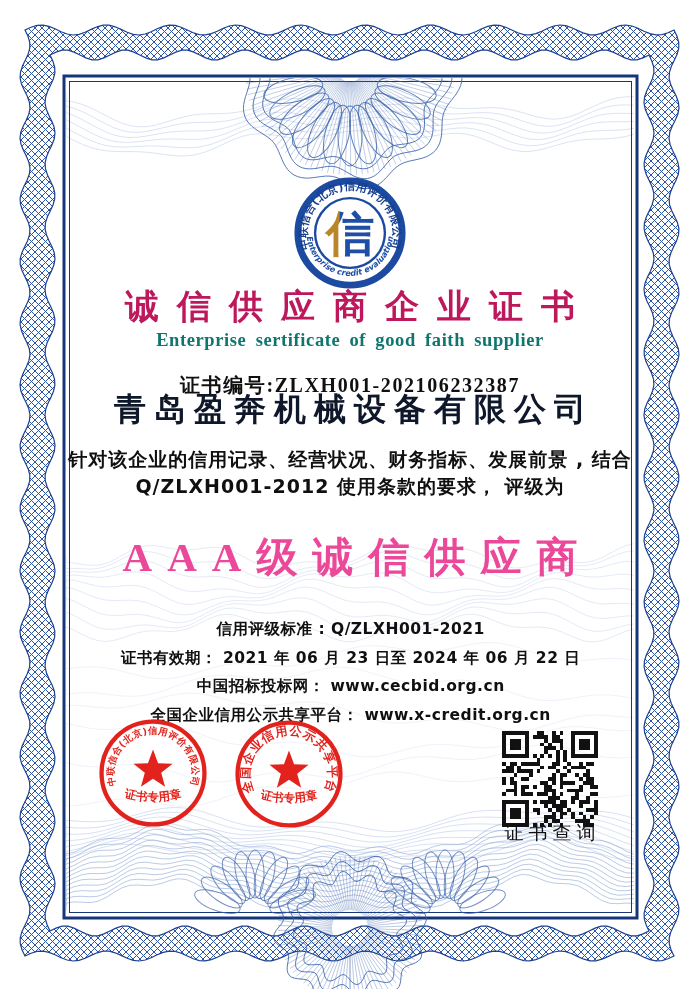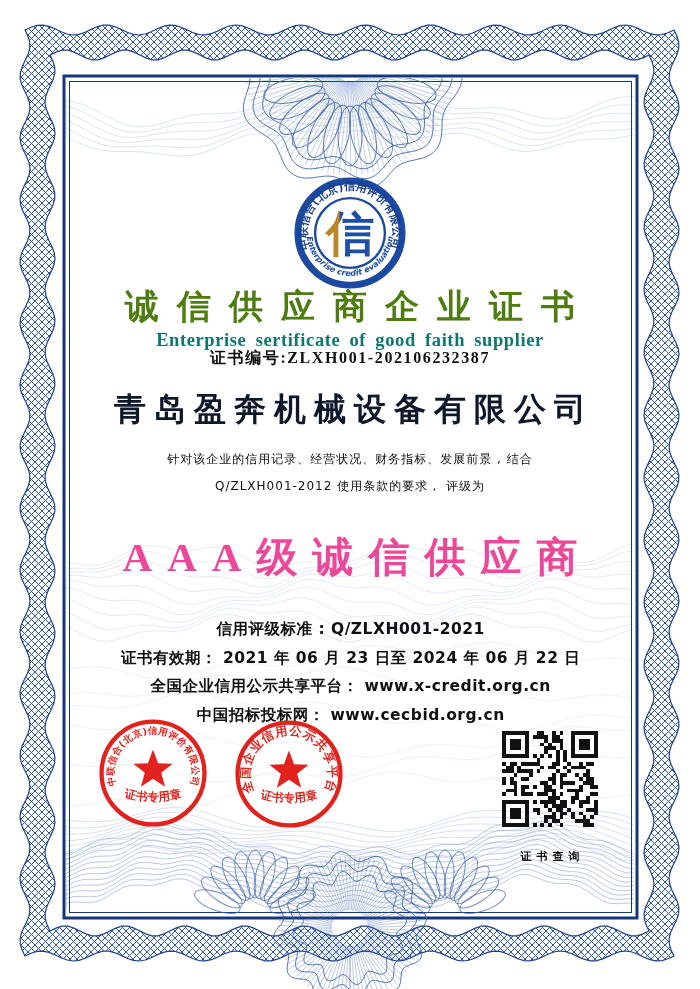--- a/index.html
+++ b/index.html
@@ -3,37 +3,37 @@
 <meta charset="utf-8">
 <style>
   html,body{margin:0;padding:0;background:#ffffff;}
   .cert{position:relative;width:700px;height:989px;background:#ffffff;overflow:hidden;
         font-family:"DejaVu Sans","Liberation Sans",sans-serif;color:#101010;}
   .cert *{box-sizing:border-box;}
   #deco{position:absolute;left:0;top:0;}
   .abs{position:absolute;left:0;right:0;text-align:center;}
   .logo{position:absolute;left:291px;top:174px;width:118px;height:118px;}
   .title{top:284px;font-family:Liberation Sans, sans-serif;font-weight:900;
-         font-size:34px;letter-spacing:18px;text-indent:18px;color:#4d7c0f;}
+         font-size:34px;letter-spacing:18px;text-indent:18px;color:#be185d;}
   .subtitle{top:330px;font-family:"Liberation Serif","DejaVu Serif",serif;font-weight:700;
             font-size:18.5px;letter-spacing:.6px;word-spacing:4px;color:#0f766e;}
-  .certno{top:348px;font-family:"Liberation Serif","DejaVu Serif",serif;font-weight:700;
-          font-size:16px;letter-spacing:1.6px;}
+  .certno{top:372px;font-family:"Liberation Serif","DejaVu Serif",serif;font-weight:700;
+          font-size:20px;letter-spacing:1.6px;}
   .company{top:388px;font-weight:900;font-size:32px;letter-spacing:8px;text-indent:8px;color:#0f172a;}
-  .para{top:446px;font-weight:400;font-size:12px;line-height:27px;letter-spacing:1px;}
+  .para{top:446px;font-weight:700;font-size:19px;line-height:27px;letter-spacing:1px;}
   .rating{top:530px;font-family:"Liberation Serif","DejaVu Serif",serif;font-weight:900;
           font-size:41px;letter-spacing:15px;text-indent:15px;color:#ec4899;}
   .info{position:absolute;left:104px;top:615px;text-align:center;font-weight:700;
         font-size:15.5px;line-height:28.5px;letter-spacing:.5px;margin-left:17px;}
   .stamp{position:absolute;width:116px;height:116px;}
   .stamp1{left:95px;top:715px;}
   .stamp2{left:231px;top:716px;}
   .qr{position:absolute;left:502px;top:731px;width:96px;height:96px;shape-rendering:crispEdges;}
-  .qrlabel{position:absolute;left:484px;top:849px;width:132px;text-align:center;
-           font-weight:700;font-size:11px;letter-spacing:5px;text-indent:5px;}
+  .qrlabel{position:absolute;left:484px;top:820px;width:132px;text-align:center;
+           font-weight:400;font-size:19px;letter-spacing:5px;text-indent:5px;}
   .agency{top:845px;font-weight:700;font-size:15.5px;letter-spacing:1px;}
   svg text{font-family:"DejaVu Sans","Liberation Sans",sans-serif;}
 </style>
 </head>
 <body>
 
 <div class="cert">
 
   <svg id="deco" width="700" height="989" viewBox="0 0 700 989">
       <defs>
@@ -316,22 +316,22 @@
   <div class="abs para">
     <div>针对该企业的信用记录、经营状况、财务指标、发展前景 , 结合</div>
     <div>Q/ZLXH001-2012 使用条款的要求， 评级为</div>
   </div>
 
   <div class="abs rating">AAA级诚信供应商</div>
 
   <div class="info">
     <div>信用评级标准 : Q/ZLXH001-2021</div>
     <div>证书有效期： 2021 年 06 月 23 日至 2024 年 06 月 22 日</div>
+    <div>中国招标投标网： www.cecbid.org.cn</div>
     <div>全国企业信用公示共享平台： www.x-credit.org.cn</div>
-    <div>中国招标投标网： www.cecbid.org.cn</div>
   </div>
 
   <svg class="stamp stamp1" viewBox="-62 -62 124 124">
     <defs>
       <path id="stArc1" d="M -37.1,19.7 A 42,42 0 1 1 37.1,19.7" fill="none"></path>
       <path id="stBot1" d="M -34,25 Q 0,35 34,25" fill="none"></path>
     </defs>
     <circle r="55" fill="none" stroke="#e2231d" stroke-width="4.6"></circle>
     <polygon fill="#e2231d" points="0,-25 5.41,-10.44 20.92,-9.8 8.75,-0.16 12.93,14.8 0,6.2 -12.93,14.8 -8.75,-0.16 -20.92,-9.8 -5.41,-10.44"></polygon>
     <text font-size="10" font-weight="700" fill="#e2231d" letter-spacing="0.6"><textPath href="#stArc1" startOffset="50%" text-anchor="middle">中联信合(北京)信用评价有限公司</textPath></text>

